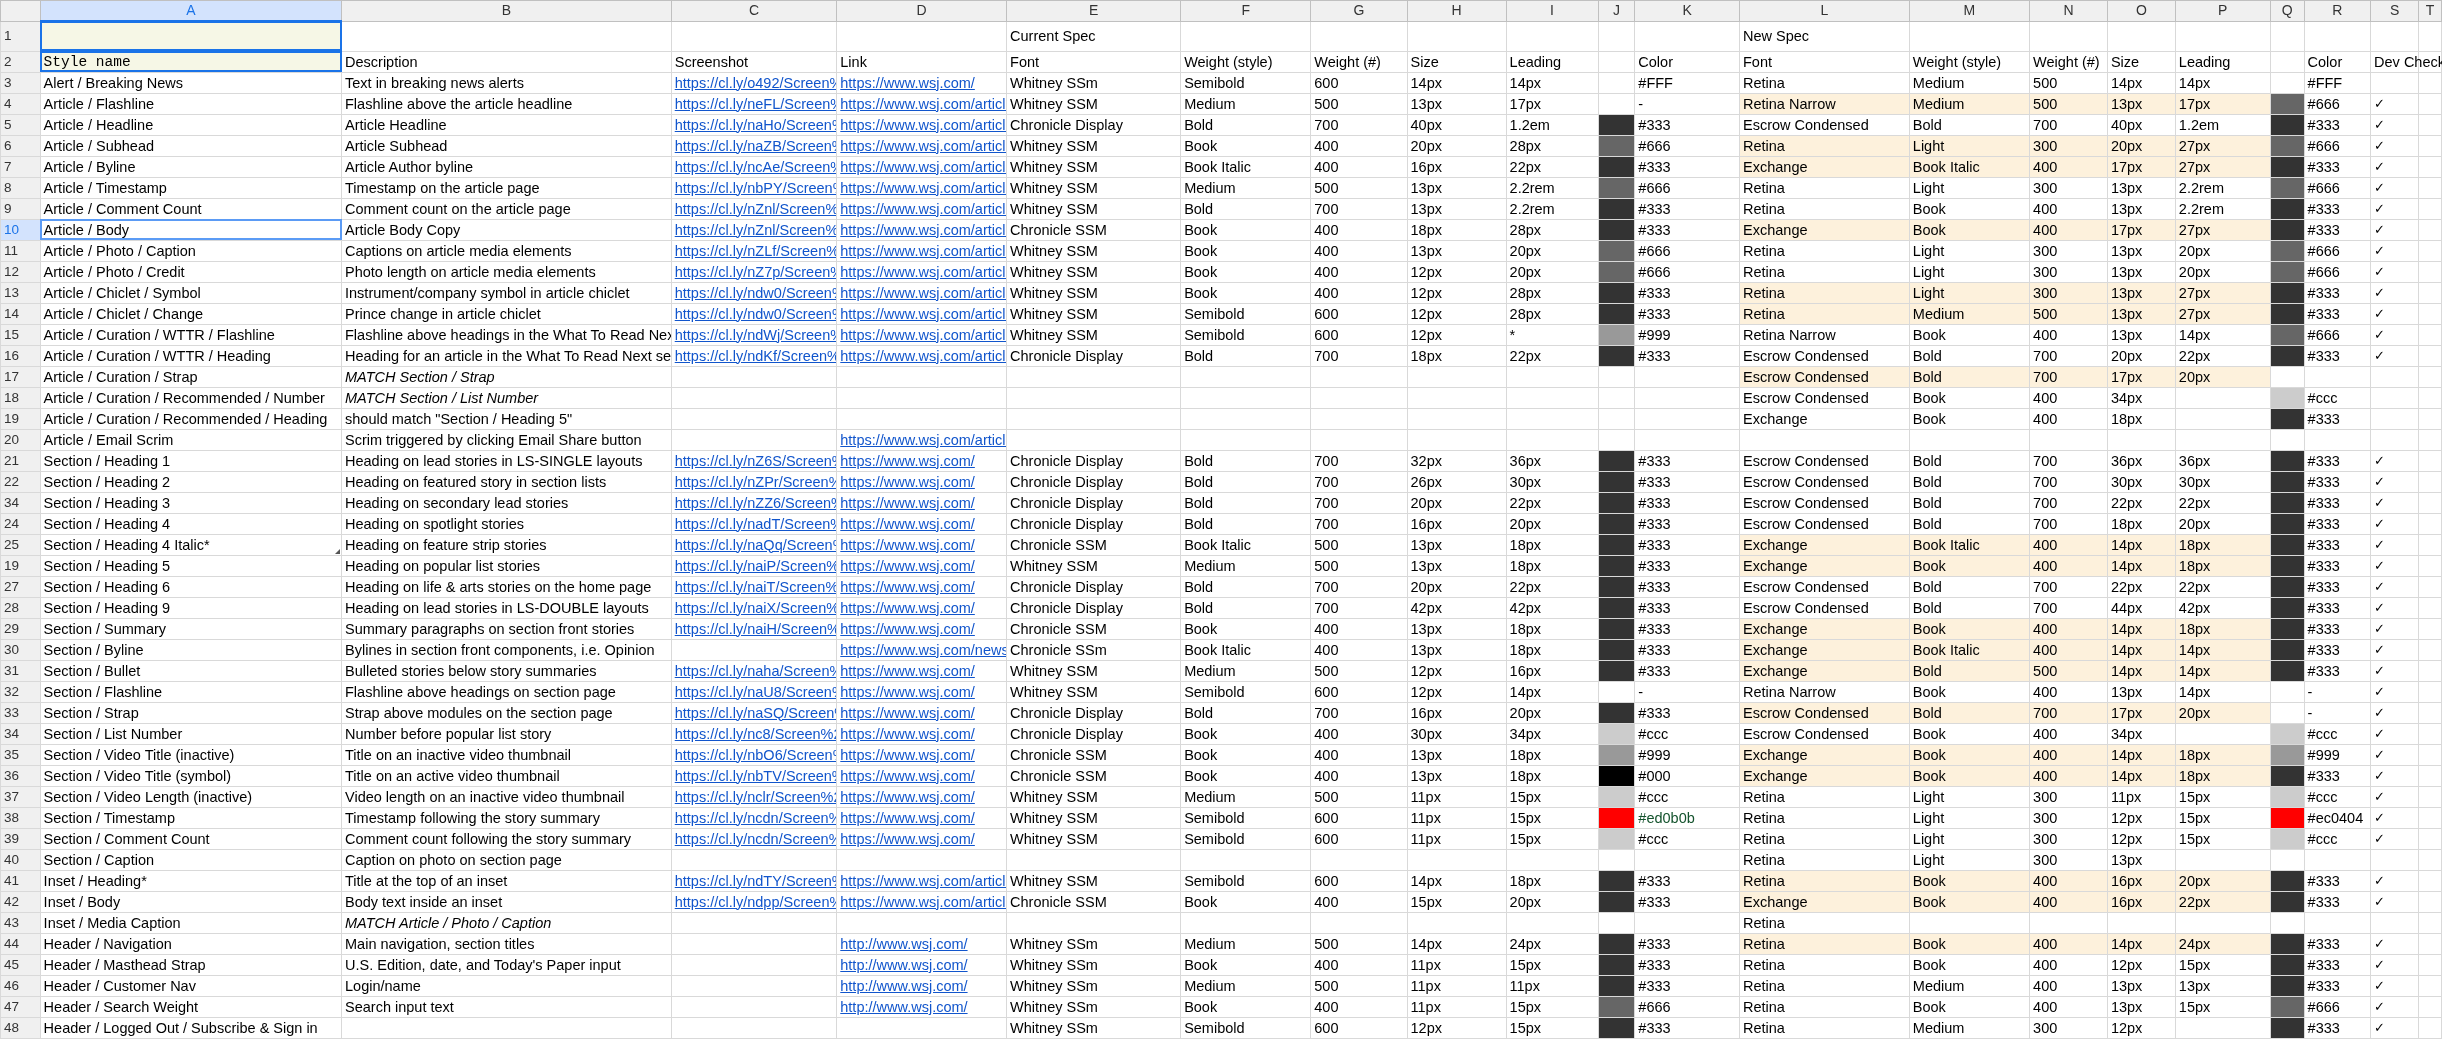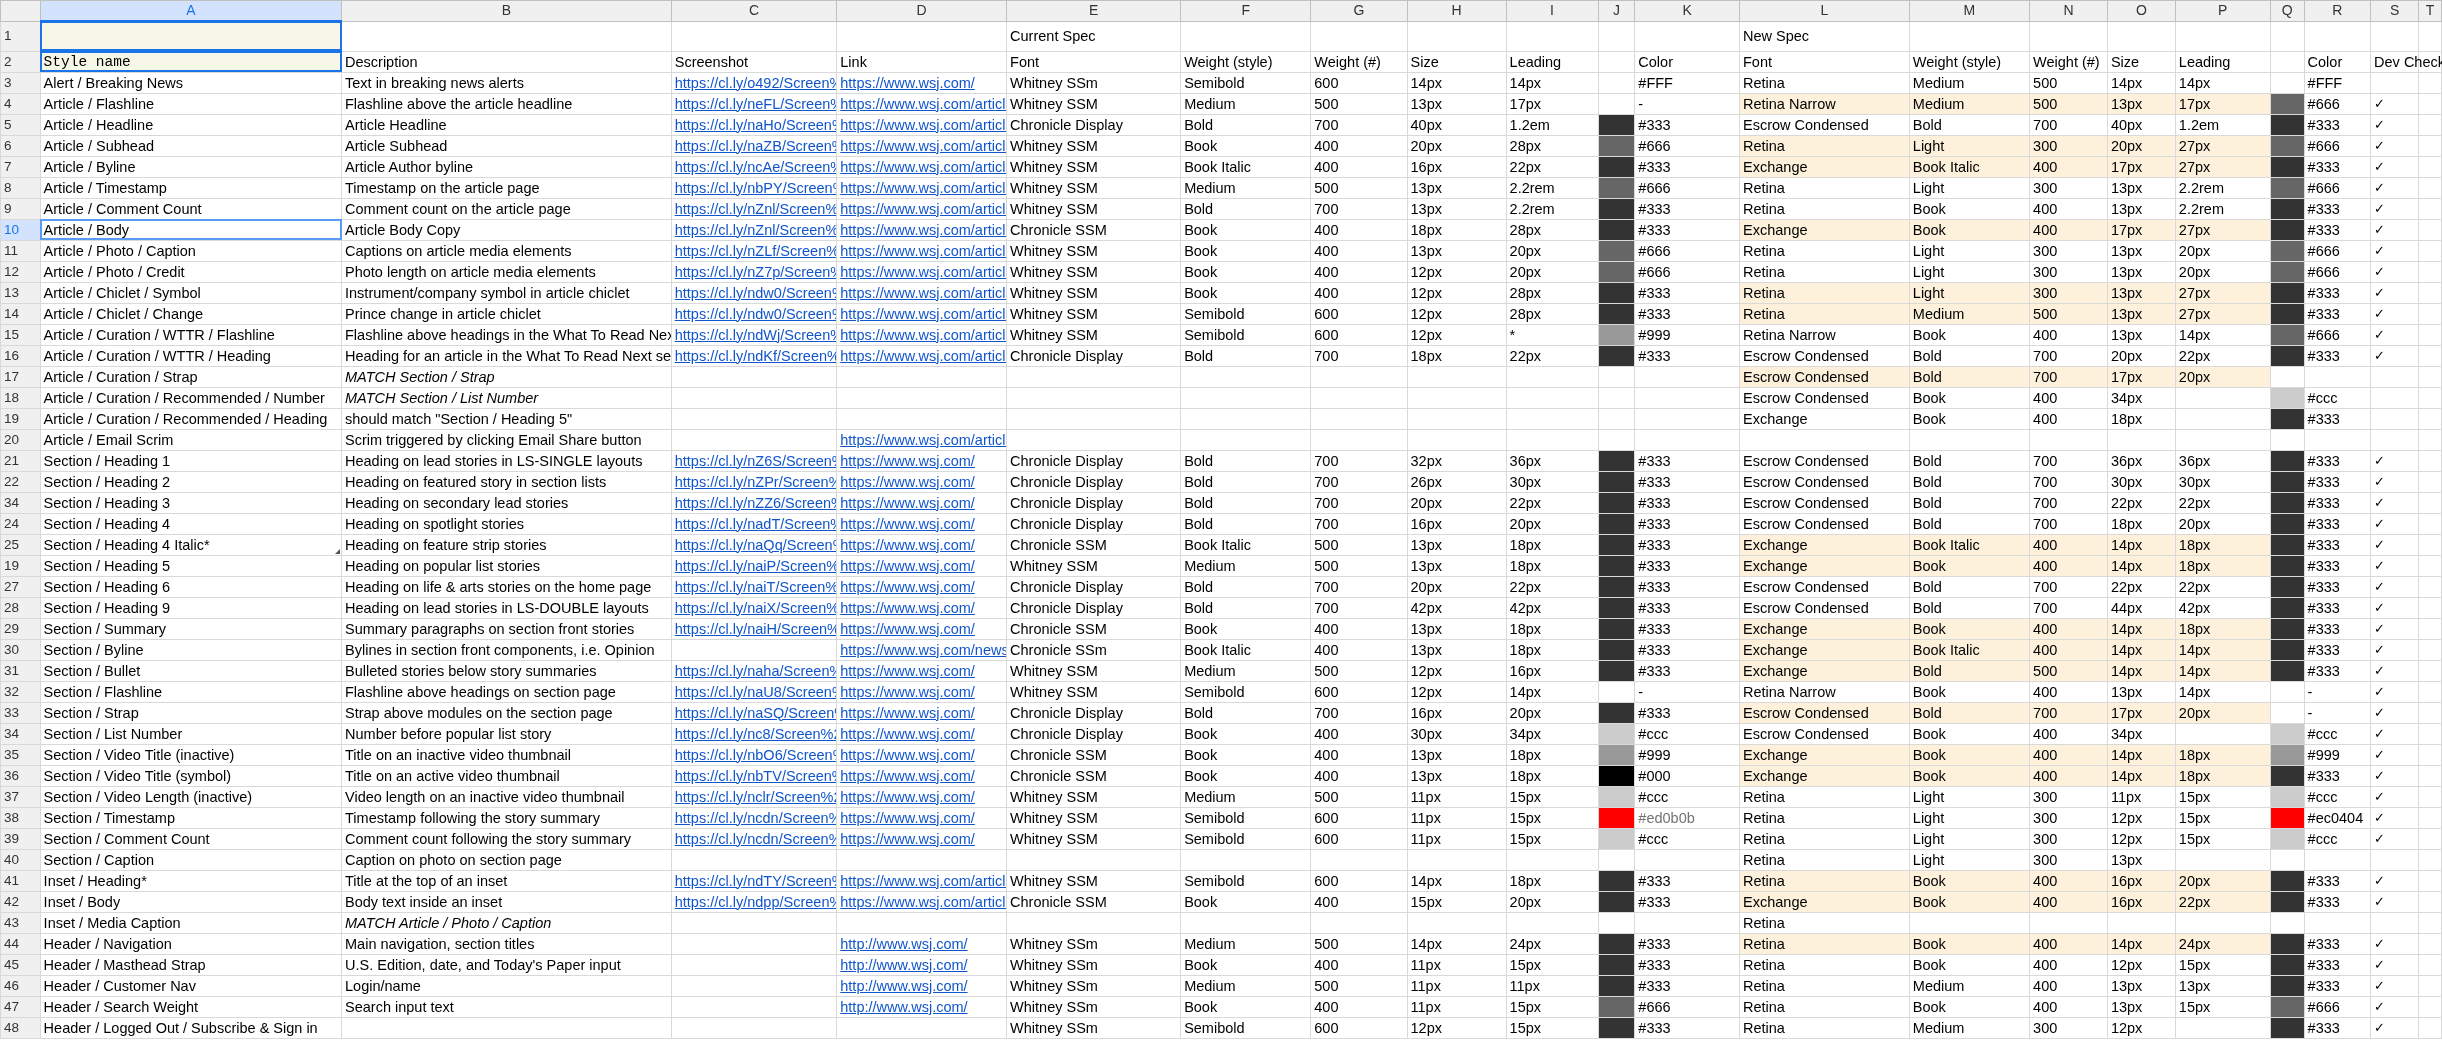--- a/index.html
+++ b/index.html
@@ -1006,21 +1006,21 @@
           <td class="bold">Section / Timestamp</td>
           <td>Timestamp following the story summary</td>
           <td class="link">https://cl.ly/ncdn/Screen%20Sh</td>
           <td class="link">https://www.wsj.com/</td>
           <td>Whitney SSM</td>
           <td>Semibold</td>
           <td class="num">600</td>
           <td>11px</td>
           <td>15px</td>
           <td class="swatch" style="background: rgb(255, 0, 0);"></td>
-          <td style="color: #737373;">#ed0b0b</td>
+          <td style="color: #14532d;">#ed0b0b</td>
           <td>Retina</td>
           <td>Light</td>
           <td class="num">300</td>
           <td>12px</td>
           <td>15px</td>
           <td style="background: rgb(255, 0, 0);"></td>
           <td>#ec0404</td>
           <td class="chk">✓</td>
           <td></td>
         </tr>

